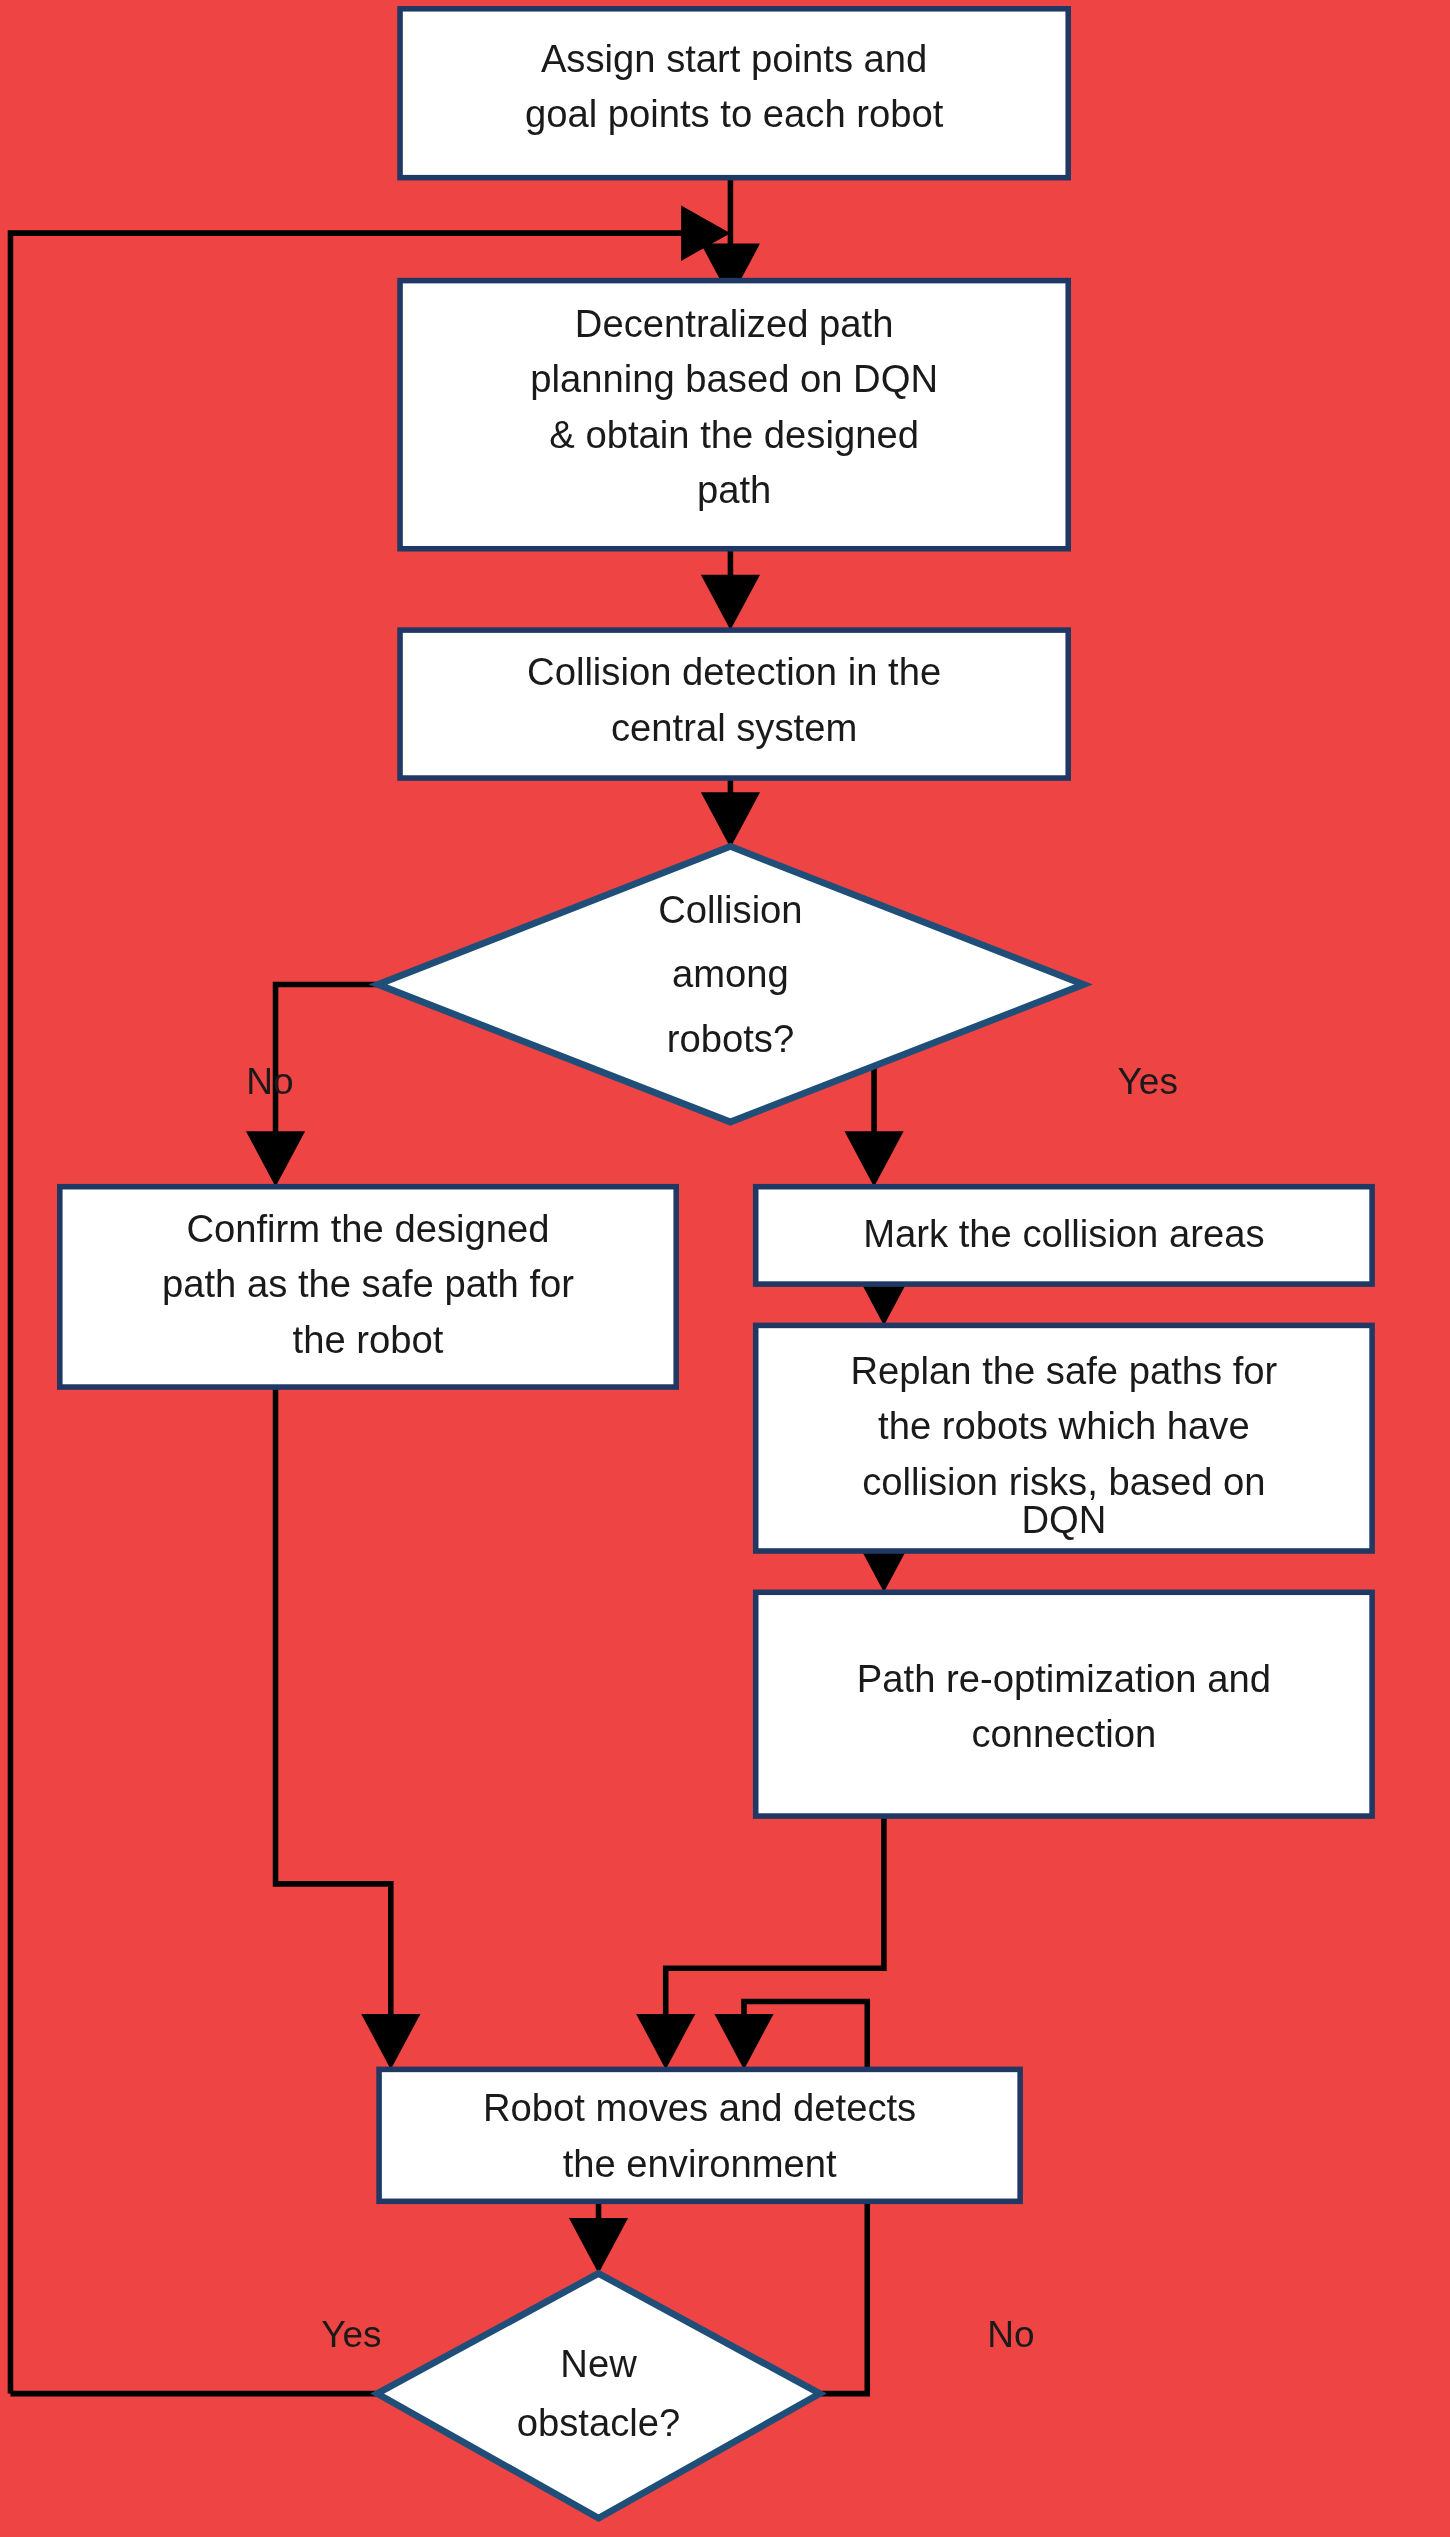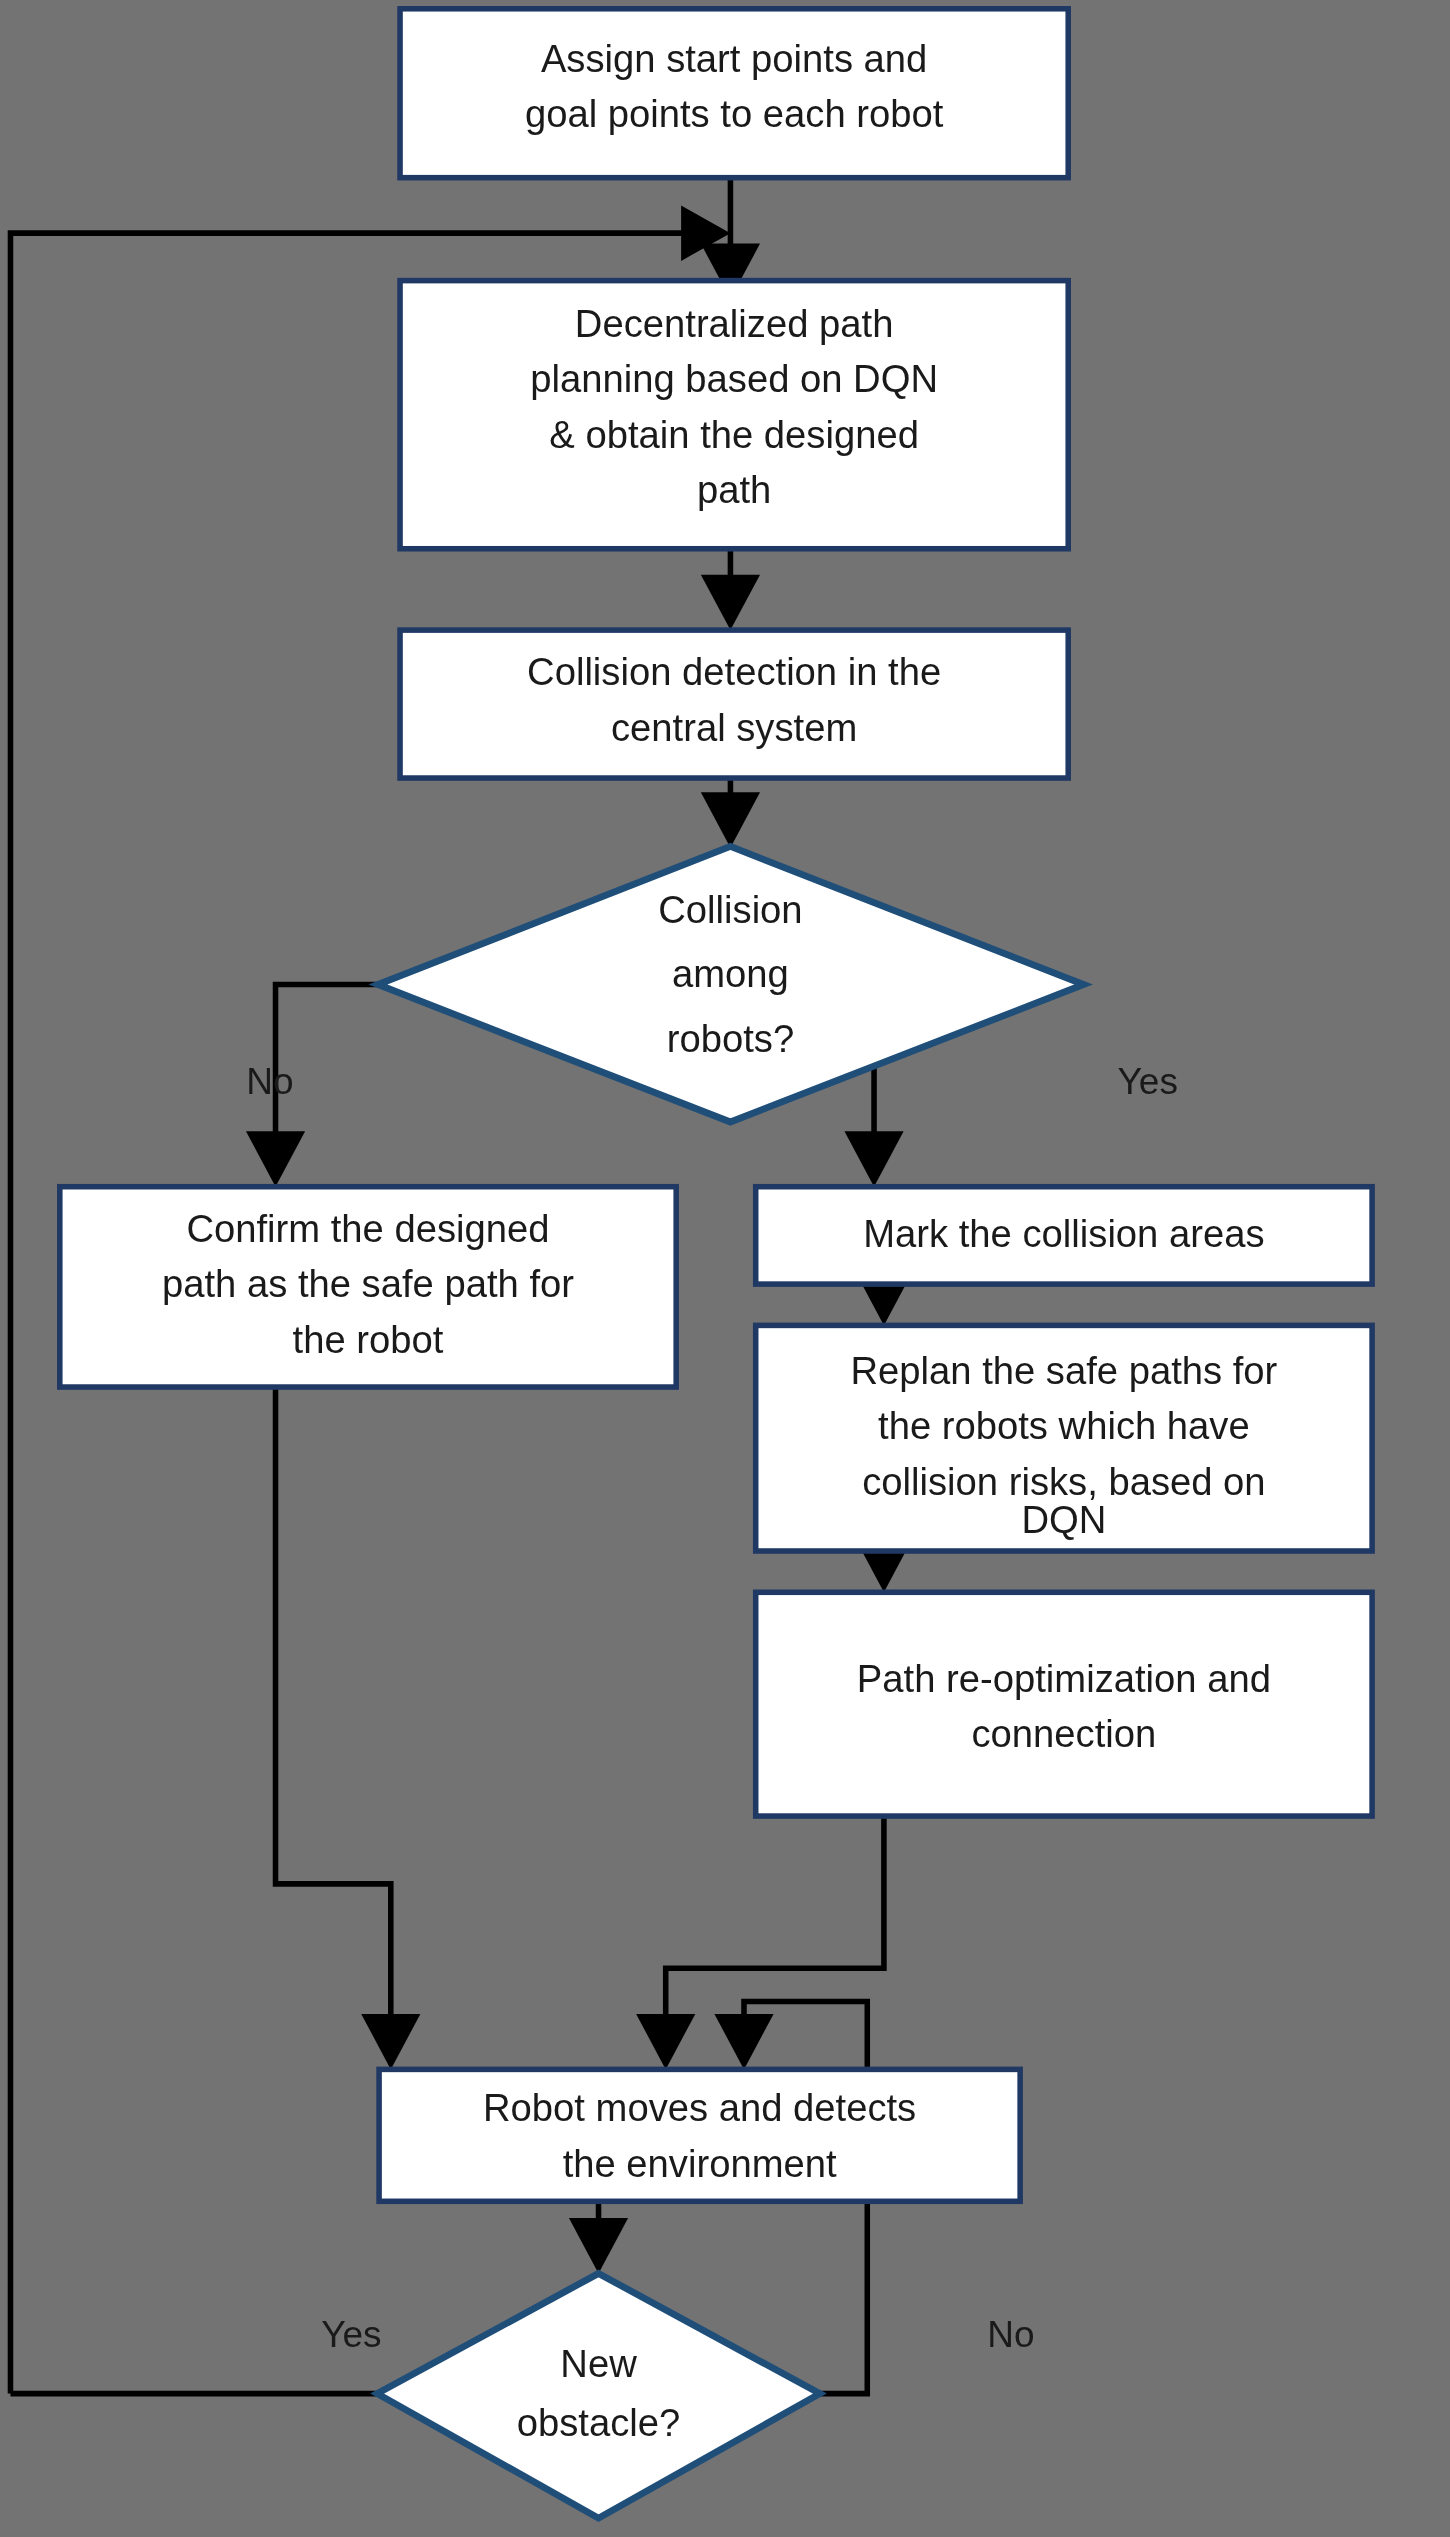--- a/index.html
+++ b/index.html
@@ -57,21 +57,21 @@
     font-family: "Liberation Sans", sans-serif;
     font-size: 60px;
     fill: #1a1a1a;
     text-anchor: middle;
     dominant-baseline: middle;
   }
 </style>
 </head>
 <body>
 
-<div id="flowchart-root" style="background: #737373;">
+<div id="flowchart-root" style="background: #ef4444;">
   <svg class="fc-canvas" viewBox="0 0 2354 4117" xmlns="http://www.w3.org/2000/svg">
 
     <line class="conn-line" x1="1185" y1="288" x2="1185" y2="455" stroke="#000000"></line>
     <polygon class="arrow-head" points="1185,485 1137,395 1233,395" fill="#000000"></polygon>
 
     <polyline class="conn-line" points="17,3883 17,378 1140,378" stroke="#000000"></polyline>
     <polygon class="arrow-head" points="1185,378 1105,333 1105,423" fill="#000000"></polygon>
 
     <line class="conn-line" x1="1185" y1="890" x2="1185" y2="990" stroke="#000000"></line>
     <polygon class="arrow-head" points="1185,1022 1137,932 1233,932" fill="#000000"></polygon>

